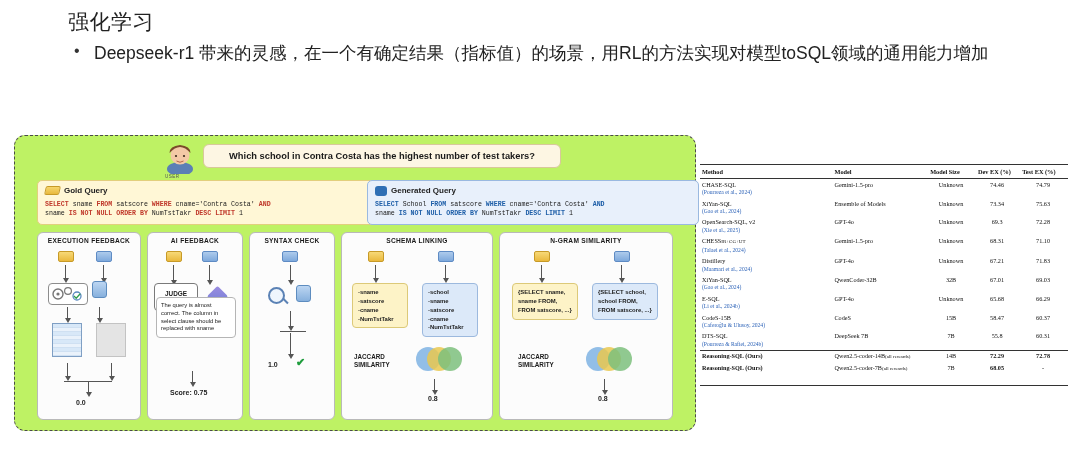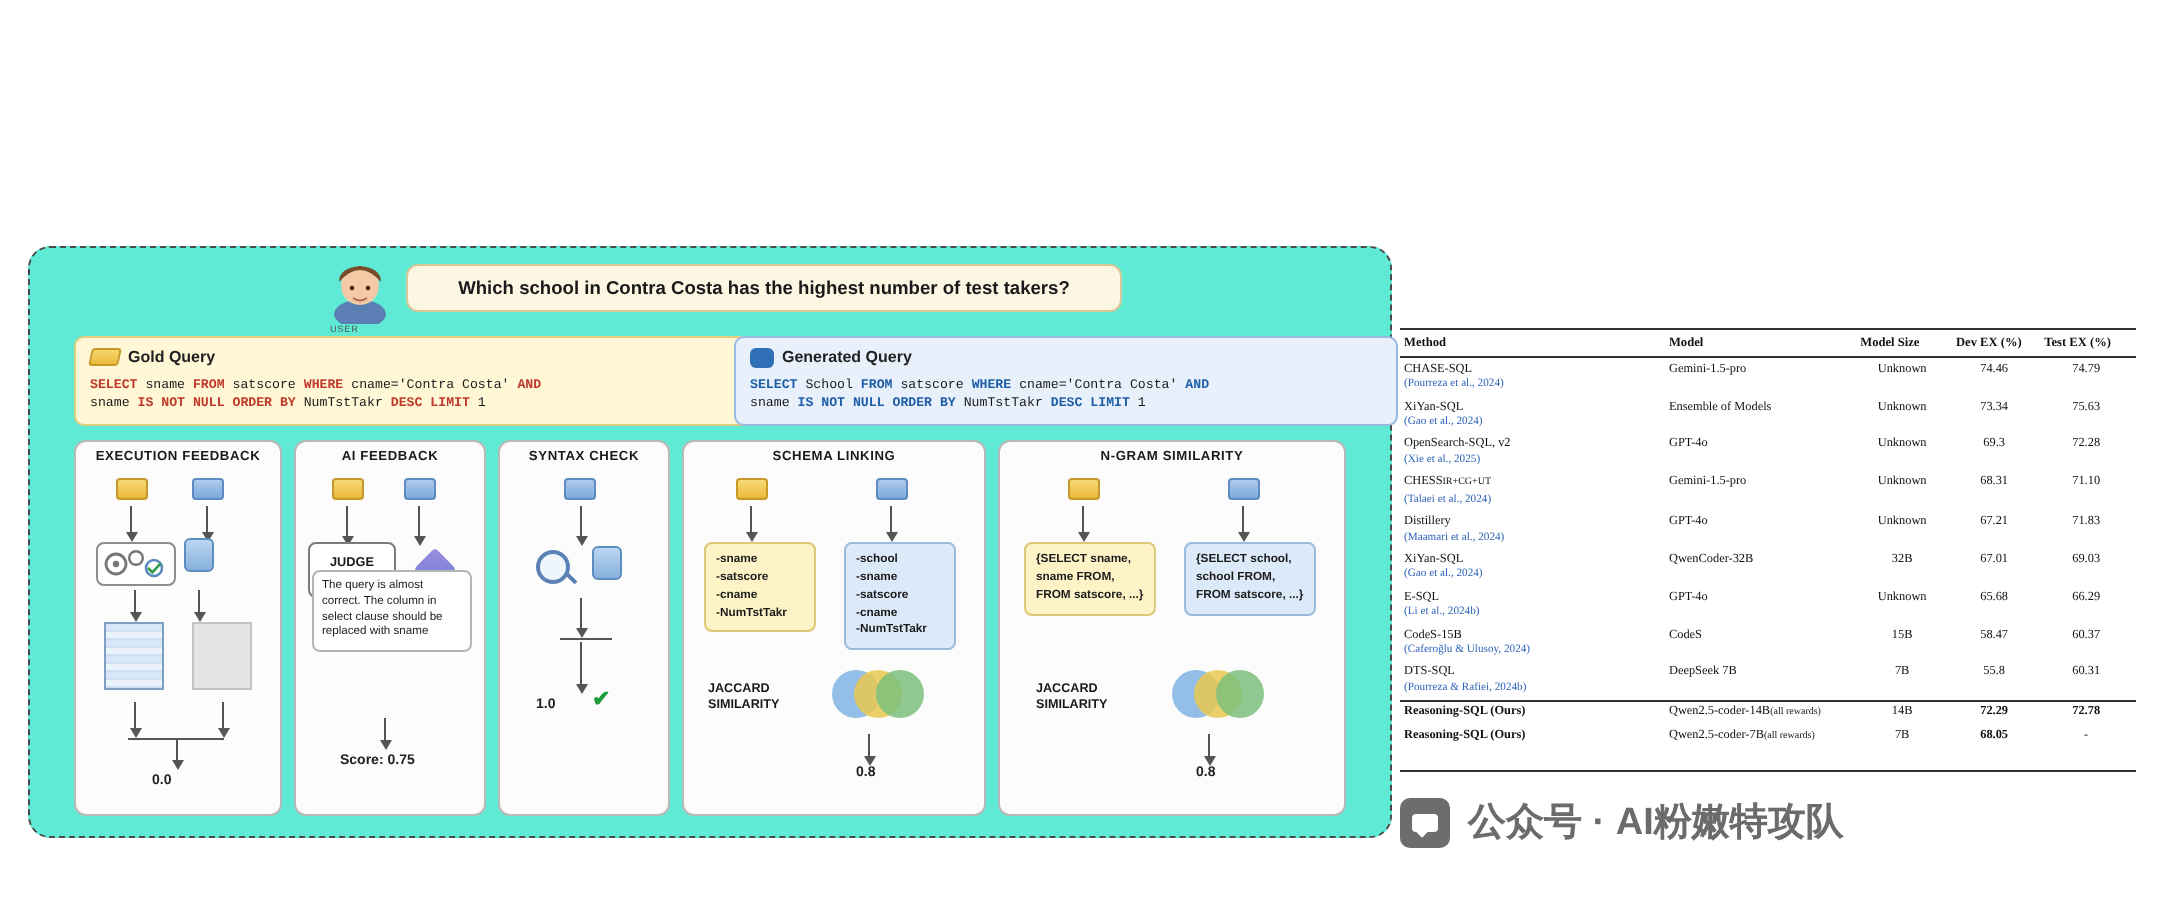--- a/index.html
+++ b/index.html
@@ -25,22 +25,22 @@
   .bullet {
     position:relative; padding-left:22px;
     font-size:17.5px; line-height:1.55; color:#222;
   }
   .bullet:before {
     content:"•"; position:absolute; left:2px; top:-1px; font-size:16px; color:#333;
   }
 
   
   .figure {
-    position:absolute; left:14px; top:123px; width:682px; height:296px;
-    border:1.4px dashed #4a4a4a; border-radius:11px; background:#5eead4;
+    position:absolute; left:14px; top:135px; width:682px; height:296px;
+    border:1.4px dashed #4a4a4a; border-radius:11px; background:#bef264;
   }
 
   
   .avatar {
     position:absolute; left:148px; top:2px; width:34px; height:40px;
   }
   .avatar .label {
     position:absolute; bottom:-1px; left:2px; font-size:4.6px; color:#555;
     letter-spacing:0.4px;
   }
@@ -224,20 +224,24 @@
   .footer {
     position:absolute; left:60px; top:428px; width:1000px;
     font-size:8.6px; color:#333; font-family:"Liberation Serif", serif;
   }
 </style>
 </head>
 <body>
 
 <div class="slide">
 
+  <div class="title">强化学习</div>
+  <div class="bullet-wrap">
+    <div class="bullet">Deepseek-r1 带来的灵感，在一个有确定结果（指标值）的场景，用RL的方法实现对模型toSQL领域的通用能力增加</div>
+  </div>
 
   <div class="figure">
 
     <div class="avatar">
       <svg width="34" height="36" viewBox="0 0 34 36">
         <ellipse cx="17" cy="31" rx="13" ry="7" fill="#5b7fb5"></ellipse>
         <circle cx="17" cy="17" r="9.5" fill="#f3c9a6"></circle>
         <path d="M6.5 15 q10.5 -12 21 0 q0 -7 -10.5 -8 q-10.5 1 -10.5 8z" fill="#7a4a2a"></path>
         <circle cx="13" cy="18" r="1.1" fill="#3a2a1a"></circle>
         <circle cx="21" cy="18" r="1.1" fill="#3a2a1a"></circle>
@@ -475,19 +479,15 @@
           <td class="meth bold nowrap">Reasoning-SQL (Ours)</td>
           <td><span>Qwen2.5-coder-7B</span><span class="sub">(all rewards)</span></td>
           <td class="c">7B</td>
           <td class="c bold">68.05</td>
           <td class="c">-</td>
         </tr>
       </tbody>
     </table>
   </div>
 
-  <div class="watermark">
-    <span class="wmlogo"></span>
-    <span>公众号 · AI粉嫩特攻队</span>
-  </div>
 
 
 </div>
 
 </body></html>

